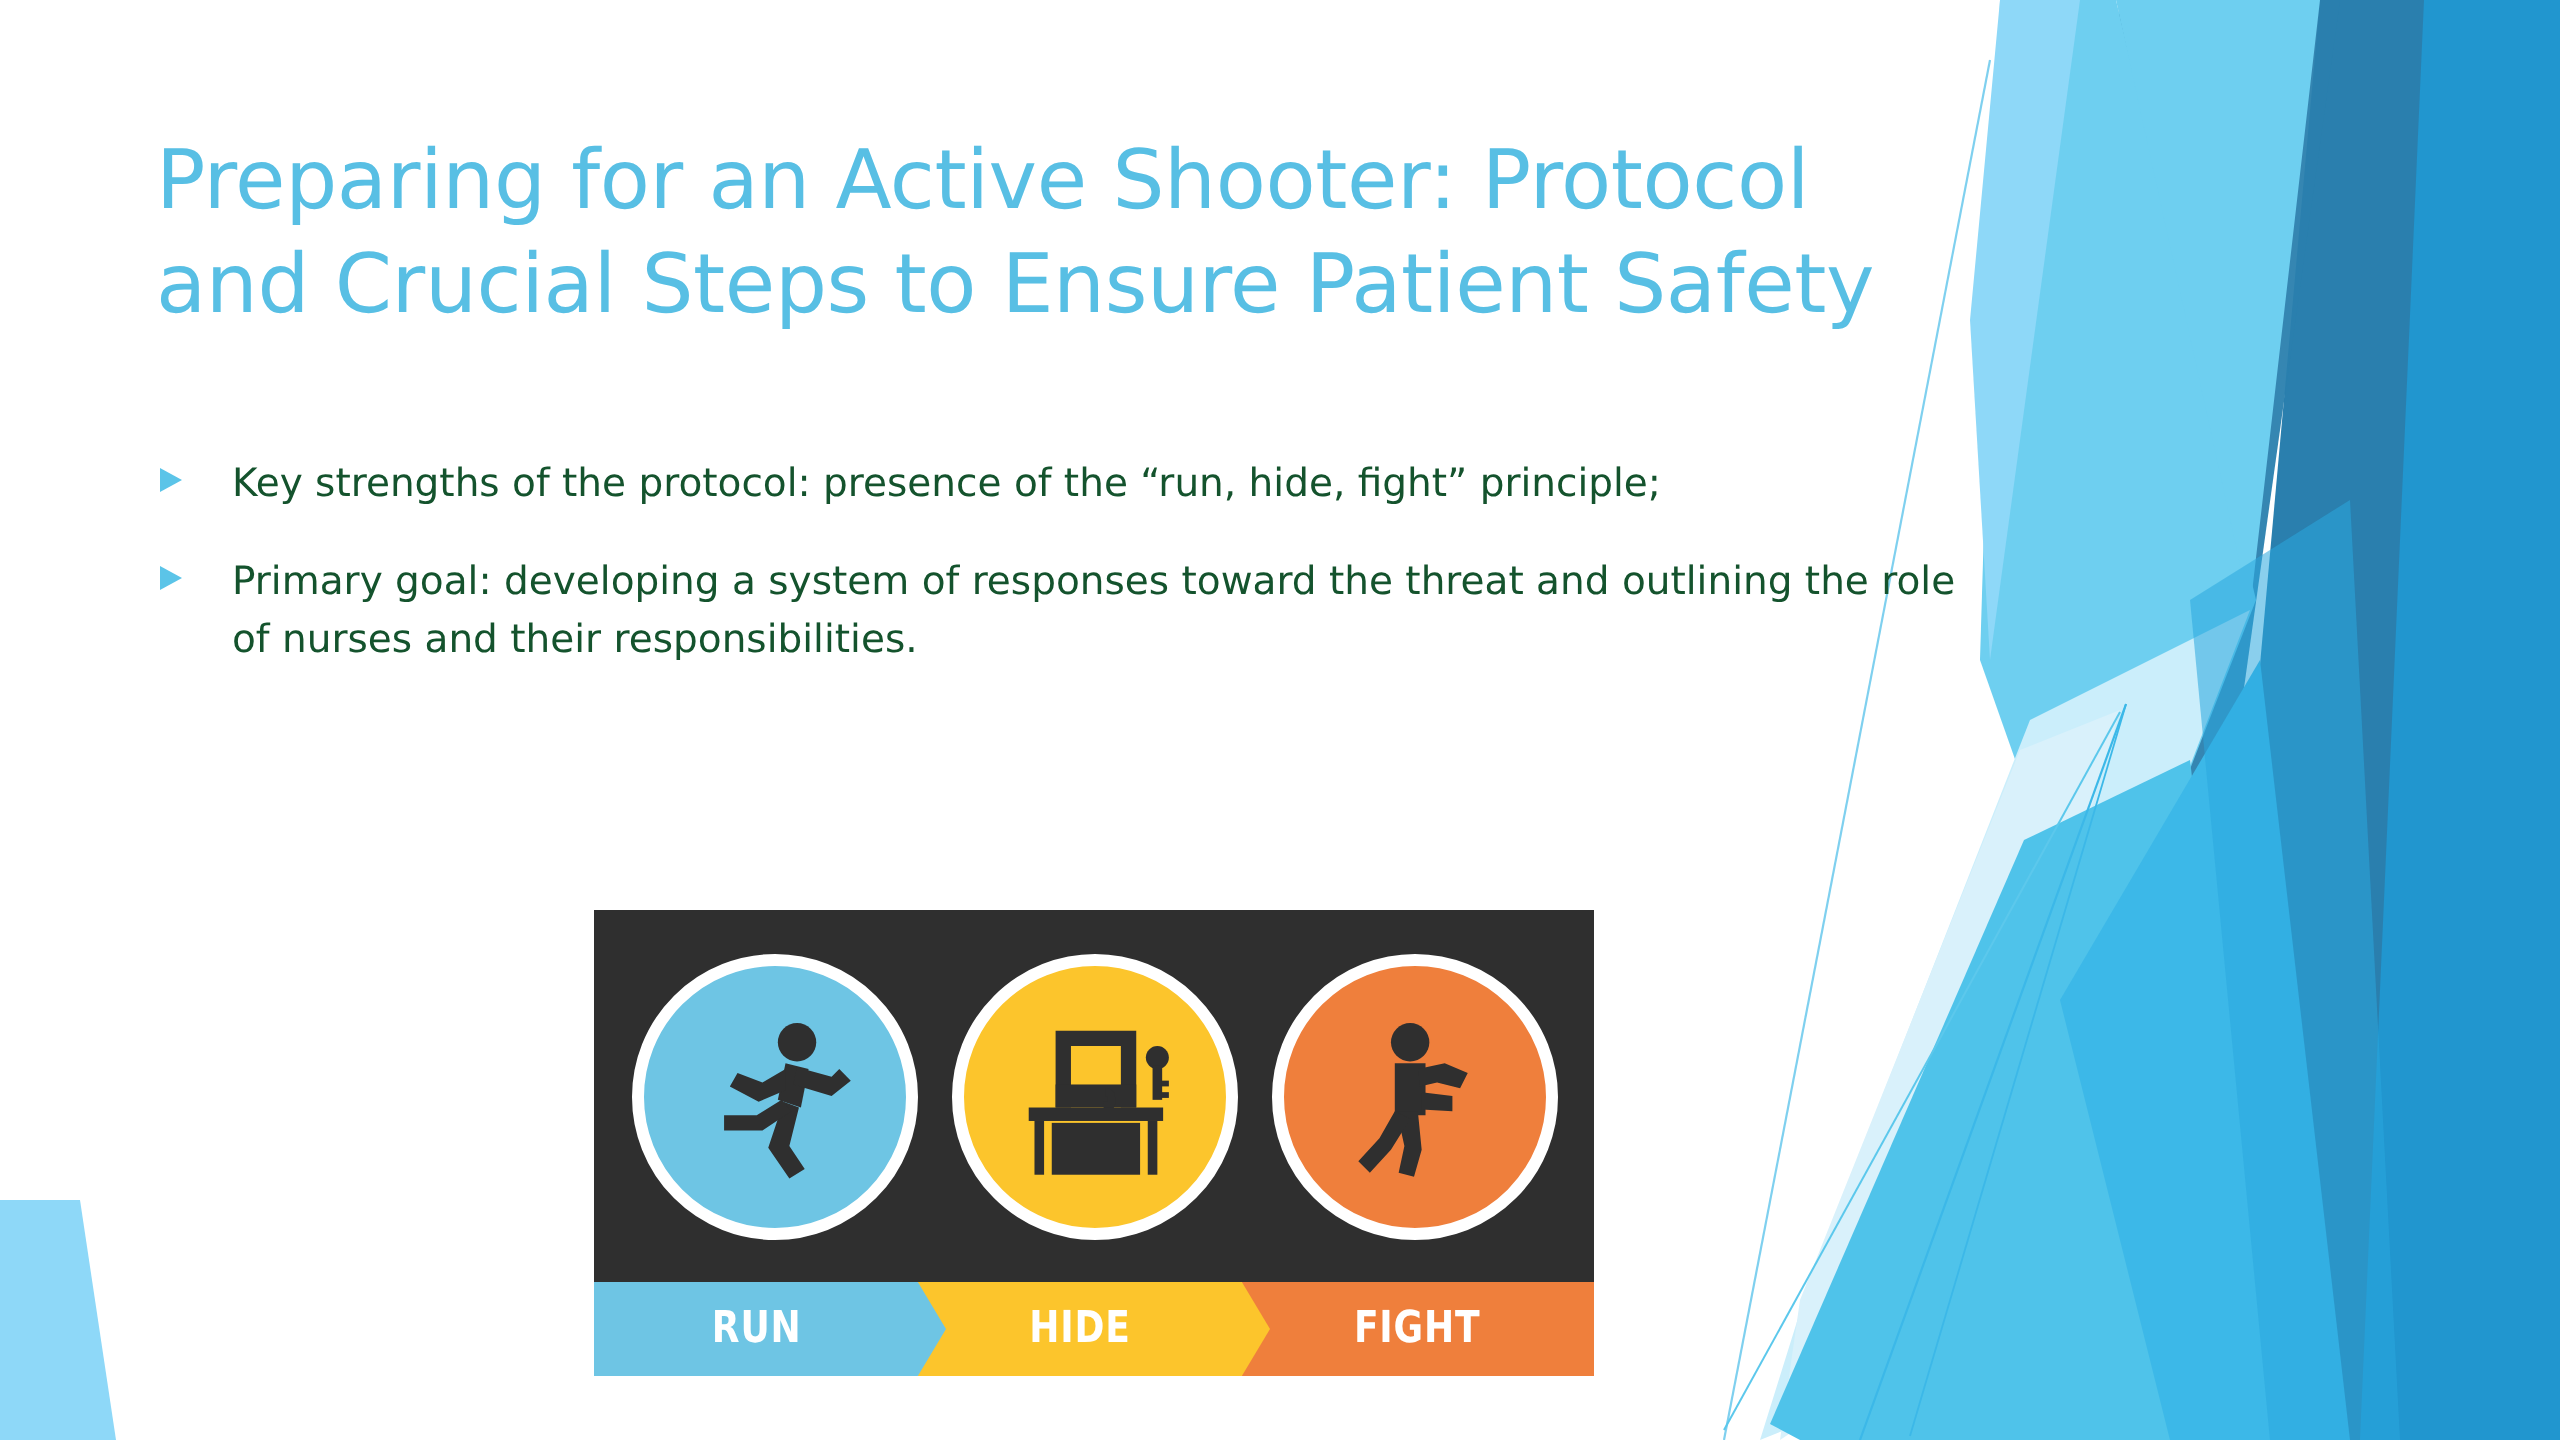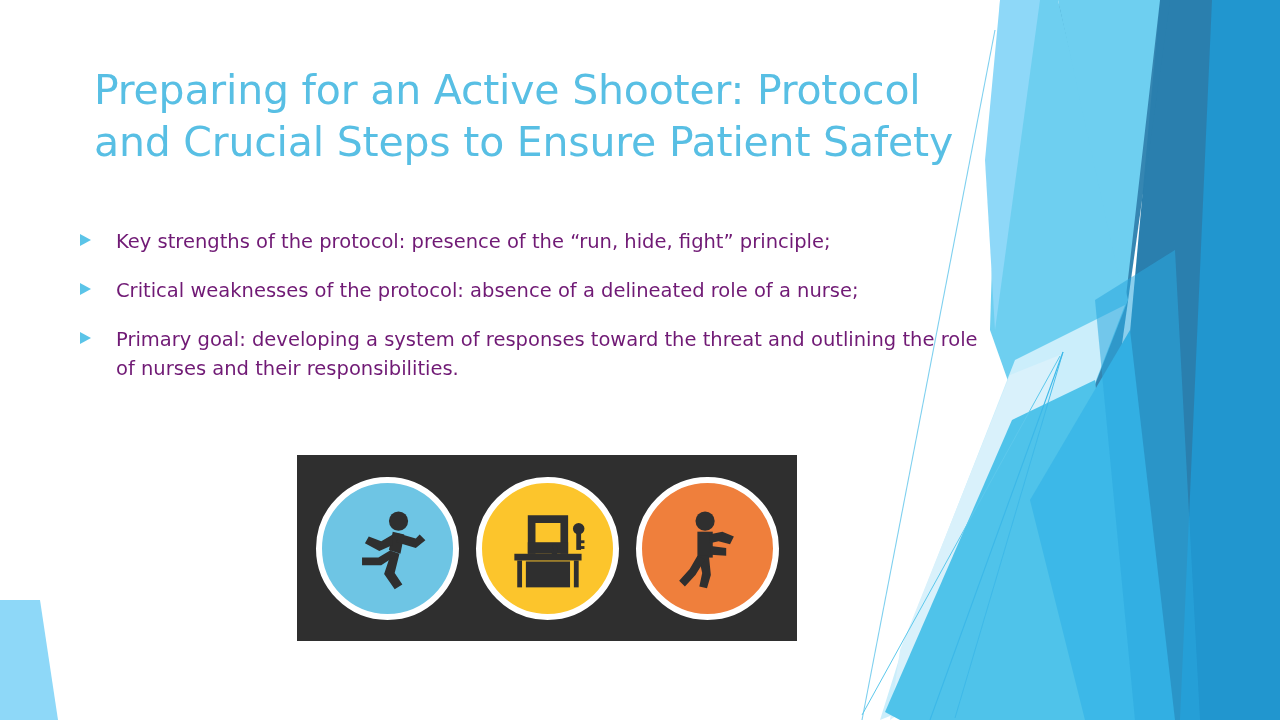--- a/index.html
+++ b/index.html
@@ -23,21 +23,21 @@
   
   .bg-deco {
     position: absolute; inset: 0;
     pointer-events: none;
   }
   .bg-deco svg { display: block; width: 1280px; height: 720px; }
 
   
   .title-block {
     position: absolute;
-    left: 94px; top: 64px;
+    left: 78px; top: 64px;
     width: 890px;
   }
   .slide-title {
     margin: 0;
     font-family: "DejaVu Sans", sans-serif;
     font-size: 41px;
     line-height: 1.27;
     font-weight: 400;
     letter-spacing: -0.2px;
     color: #58bfe4;
@@ -62,21 +62,21 @@
     flex: 0 0 38px;
     padding-top: 5px;
     line-height: 1;
   }
   .bullet-marker svg { display: block; }
   .bullet-text {
     flex: 1;
     font-family: "DejaVu Sans", sans-serif;
     font-size: 19.5px;
     line-height: 1.48;
-    color: #701a75;
+    color: #14532d;
   }
 
   
   .rhf {
     position: absolute;
     left: 297px; top: 455px;
     width: 500px; height: 233px;
   }
   .rhf-panel {
     position: absolute;
@@ -176,28 +176,20 @@
 
     <li class="bullet-row">
       <span class="bullet-marker">
         <svg width="14" height="14" viewBox="0 0 14 14">
             <polygon points="2,1 13,7 2,13" fill="#5bc4e8"></polygon>
           </svg>
       </span>
       <span class="bullet-text">Key strengths of the protocol: presence of the “run, hide, fight” principle;</span>
     </li>
 
-    <li class="bullet-row">
-      <span class="bullet-marker">
-        <svg width="14" height="14" viewBox="0 0 14 14">
-            <polygon points="2,1 13,7 2,13" fill="#5bc4e8"></polygon>
-          </svg>
-      </span>
-      <span class="bullet-text">Critical weaknesses of the protocol: absence of a delineated role of a nurse;</span>
-    </li>
 
 
     <li class="bullet-row">
       <span class="bullet-marker">
         <svg width="14" height="14" viewBox="0 0 14 14">
             <polygon points="2,1 13,7 2,13" fill="#5bc4e8"></polygon>
           </svg>
       </span>
       <span class="bullet-text">Primary goal: developing a system of responses toward the threat and outlining the role of nurses and their responsibilities.</span>
     </li>
@@ -261,16 +253,27 @@
               <path d="M54 48 L70 50 L70 58 L54 57 Z"></path>
               <path d="M41 58 L52 58 L54 78 L50 92 L42 90 L45 76 Z"></path>
               <path d="M40 58 L48 62 L38 78 L27 90 L21 84 L32 72 Z"></path>
             </g>
           </svg>
         </span>
       </div>
 
     </div>
 
+    <div class="rhf-ribbon">
+      <div class="chev chev-run">
+        <span class="chev-label">RUN</span>
+      </div>
+      <div class="chev chev-hide">
+        <span class="chev-label">HIDE</span>
+      </div>
+      <div class="chev chev-fight">
+        <span class="chev-label">FIGHT</span>
+      </div>
+    </div>
 
   </div>
 
 </div>
 
 </body></html>

